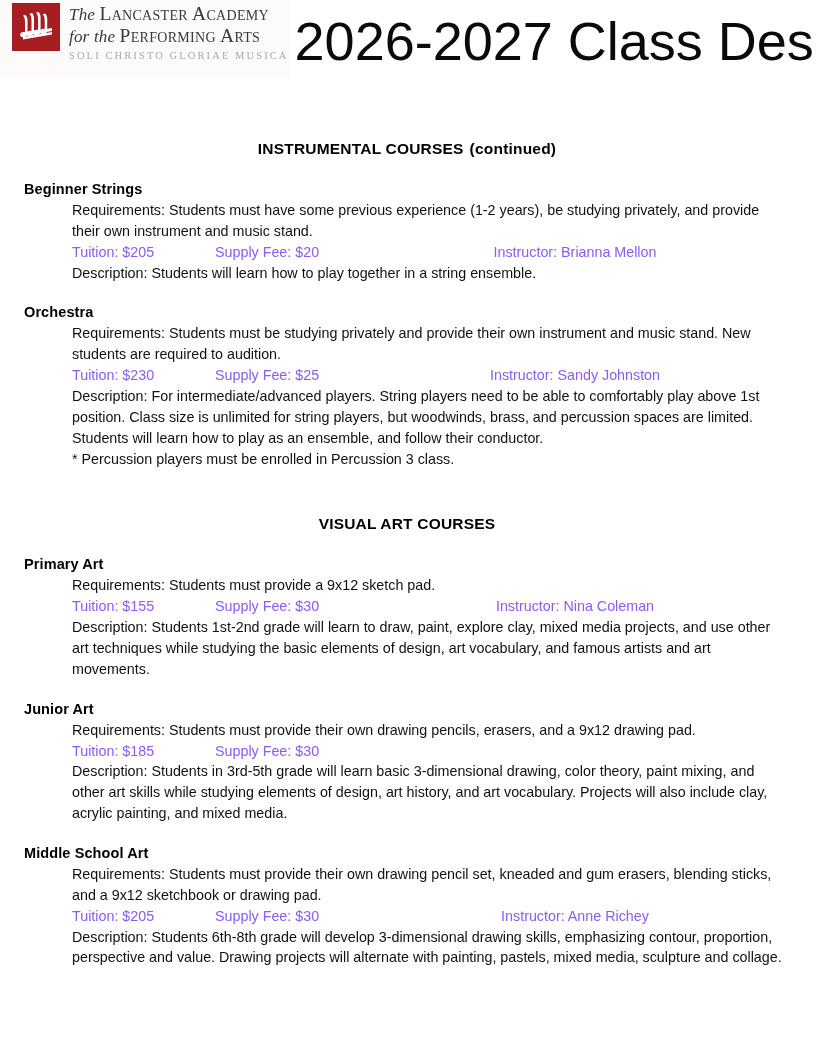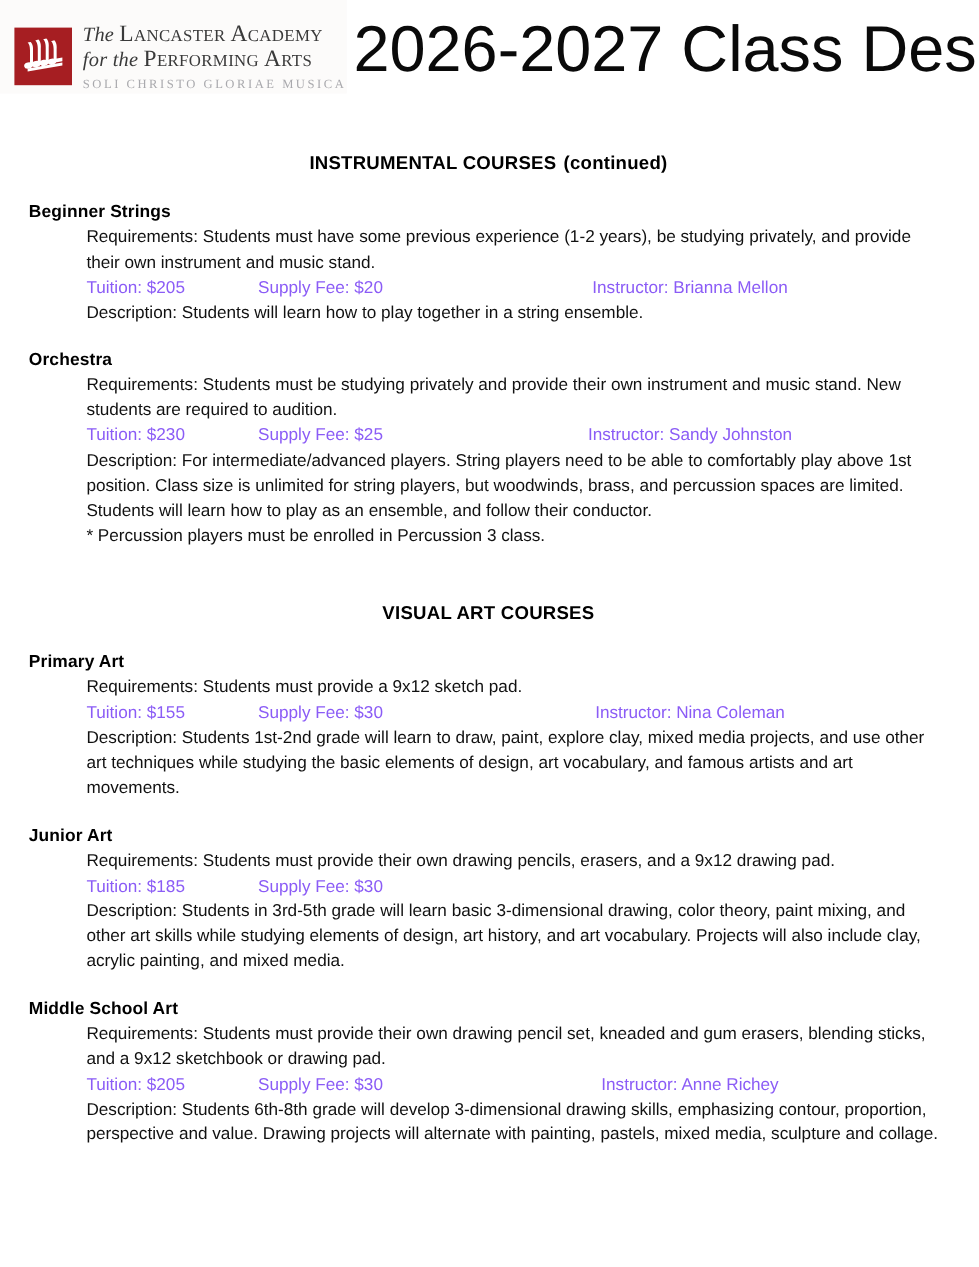--- a/index.html
+++ b/index.html
@@ -28,23 +28,23 @@
   
   .header {
     position: relative;
     height: 92px;
     display: flex;
     align-items: flex-start;
   }
 
   .logo-block {
     display: flex;
-    align-items: center;
+    align-items: flex-start;
     padding-left: 12px;
-    padding-top: 16px;
+    padding-top: 3px;
     background: #fcfbfa;
     width: 298px;
     box-sizing: border-box;
     height: 78px;
   }
 
   .logo-mark {
     width: 48px;
     height: 48px;
     background: #A61E22;
@@ -104,21 +104,21 @@
     text-align: center;
     font-size: 15.5px;
     font-weight: bold;
     letter-spacing: 0.2px;
     color: #000;
   }
   .section-heading .cont {
     font-weight: bold;
     padding-left: 6px;
   }
-  .section-heading.instrumental { margin-top: 36px; }
+  .section-heading.instrumental { margin-top: 48px; }
   .section-heading.visual {
     margin-top: 0;
     padding-top: 46px;
   }
 
   .course {
     margin-top: 20px;
   }
   .course.first { margin-top: 22px; }
 

